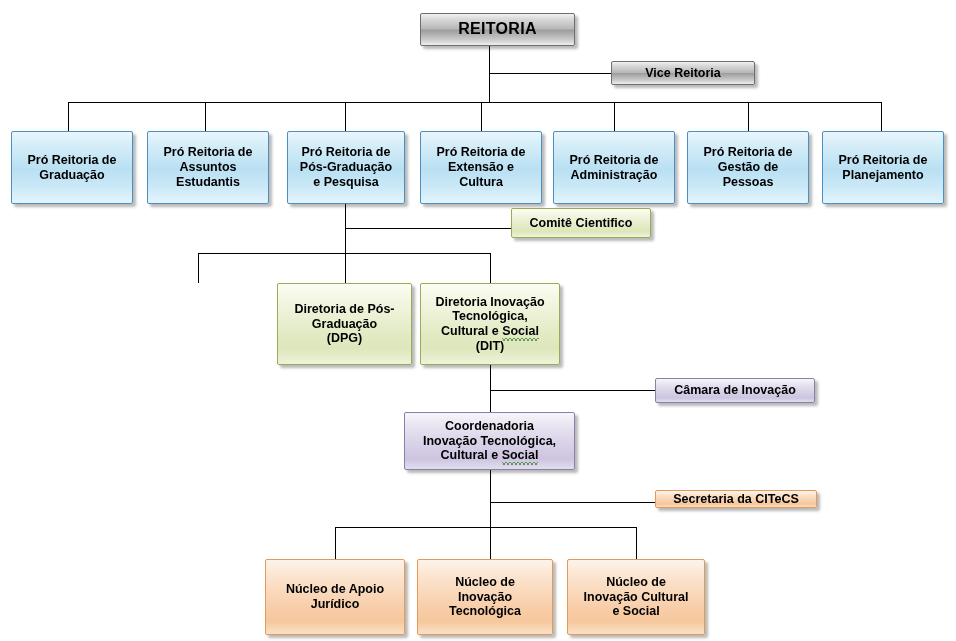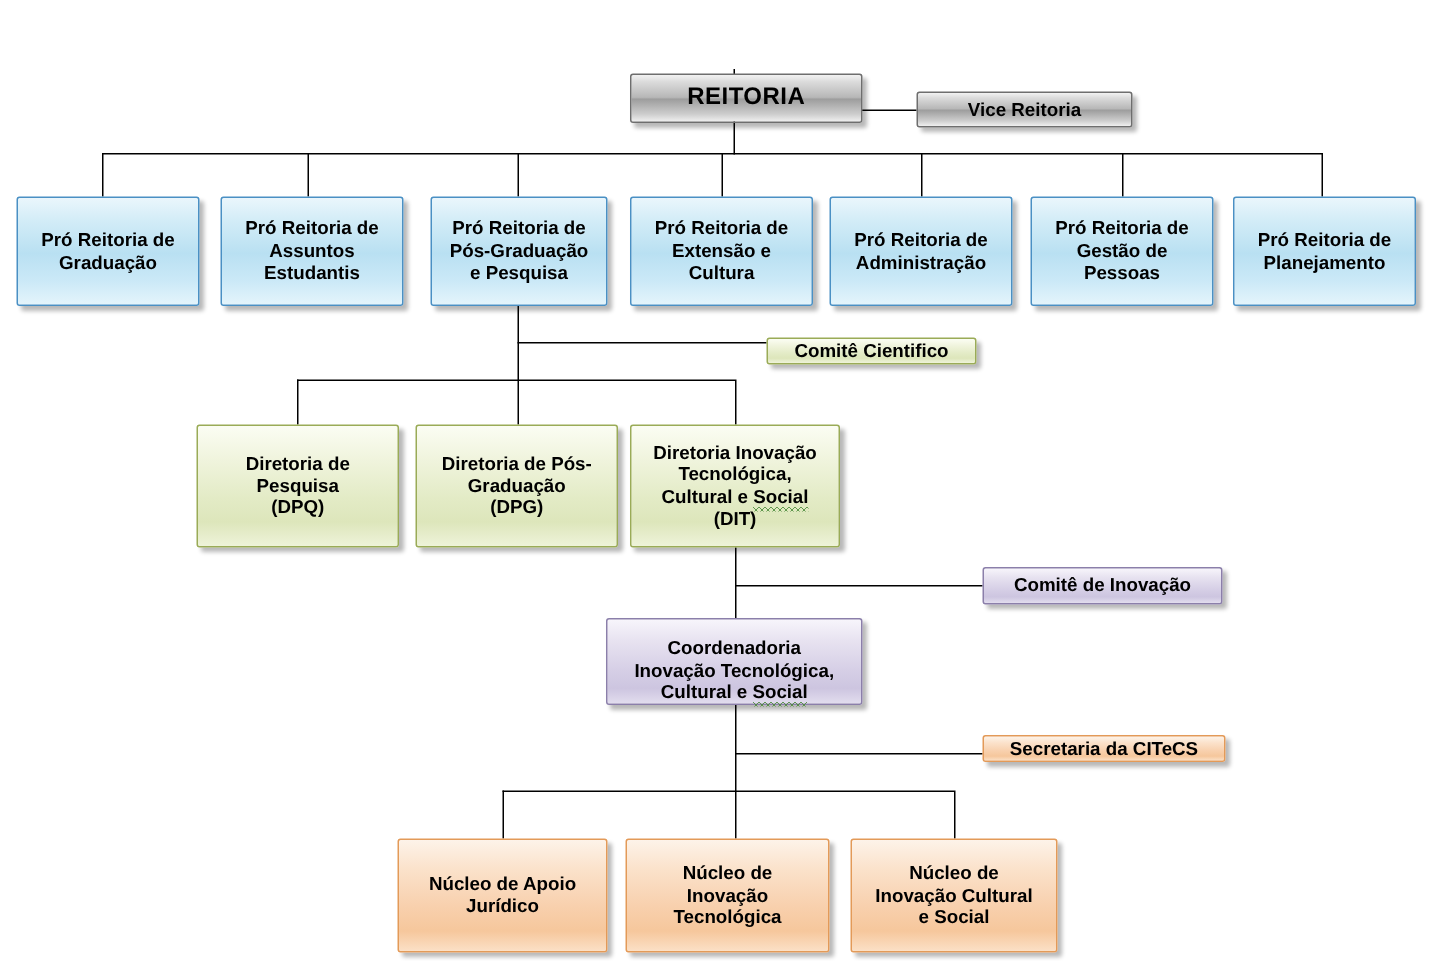--- a/index.html
+++ b/index.html
@@ -136,21 +136,21 @@
   <div class="ln h" style="left:490px; top:390px; width:165px;"></div>
 
   <div class="ln v" style="left:490px; top:470px; height:89px;"></div>
 
   <div class="ln h" style="left:490px; top:502px; width:165px;"></div>
 
   <div class="ln h" style="left:335px; top:527px; width:301px;"></div>
   <div class="ln v" style="left:335px; top:527px; height:32px;"></div>
   <div class="ln v" style="left:636px; top:527px; height:32px;"></div>
 
-  <div class="node grey title-box" style="left:420px; top:13px; width:155px; height:33px;margin-top:36px;">
+  <div class="node grey title-box" style="left:420px; top:13px; width:155px; height:33px;">
     <span class="lbl">REITORIA</span>
   </div>
 
   <div class="node grey pill" style="left:611px; top:61px; width:144px; height:24px;">
     <span class="lbl">Vice Reitoria</span>
   </div>
 
   <div class="node blue unit" style="left:11px; top:131px; width:122px; height:73px;">
     <span class="lbl">Pró Reitoria de<br>Graduação</span>
   </div>
@@ -166,39 +166,36 @@
   <div class="node blue unit" style="left:553px; top:131px; width:122px; height:73px;">
     <span class="lbl">Pró Reitoria de<br>Administração</span>
   </div>
   <div class="node blue unit" style="left:687px; top:131px; width:122px; height:73px;">
     <span class="lbl">Pró Reitoria de<br>Gestão de<br>Pessoas</span>
   </div>
   <div class="node blue unit" style="left:822px; top:131px; width:122px; height:73px;">
     <span class="lbl">Pró Reitoria de<br>Planejamento</span>
   </div>
 
-  <div class="node green pill" style="left:511px; top:225px; width:140px; height:18px;">
+  <div class="node green pill" style="left:511px; top:208px; width:140px; height:30px;">
     <span class="lbl">Comitê Cientifico</span>
   </div>
 
-  <div class="node green unit" style="left:131px; top:283px; width:135px; height:82px;">
-    <span class="lbl">Diretoria de<br>Pesquisa<br>(DPQ)</span>
-  </div>
   <div class="node green unit" style="left:277px; top:283px; width:135px; height:82px;">
     <span class="lbl">Diretoria de Pós-<br>Graduação<br>(DPG)</span>
   </div>
   <div class="node green unit" style="left:420px; top:283px; width:140px; height:82px;">
     <span class="lbl">Diretoria Inovação<br>Tecnológica,<br>Cultural e <span class="sq">Social</span><br>(DIT)</span>
   </div>
 
   <div class="node purple pill" style="left:655px; top:378px; width:160px; height:25px;">
-    <span class="lbl">Comitê de Inovação</span>
-  </div>
-
-  <div class="node purple unit" style="left:404px; top:412px; width:171px; height:58px;align-items:flex-end;">
+    <span class="lbl">Câmara de Inovação</span>
+  </div>
+
+  <div class="node purple unit" style="left:404px; top:412px; width:171px; height:58px;">
     <span class="lbl">Coordenadoria<br>Inovação Tecnológica,<br>Cultural e <span class="sq">Social</span></span>
   </div>
 
   <div class="node orange pill" style="left:655px; top:490px; width:162px; height:18px;">
     <span class="lbl">Secretaria da CITeCS</span>
   </div>
 
   <div class="node orange unit" style="left:265px; top:559px; width:140px; height:76px;">
     <span class="lbl">Núcleo de Apoio<br>Jurídico</span>
   </div>

